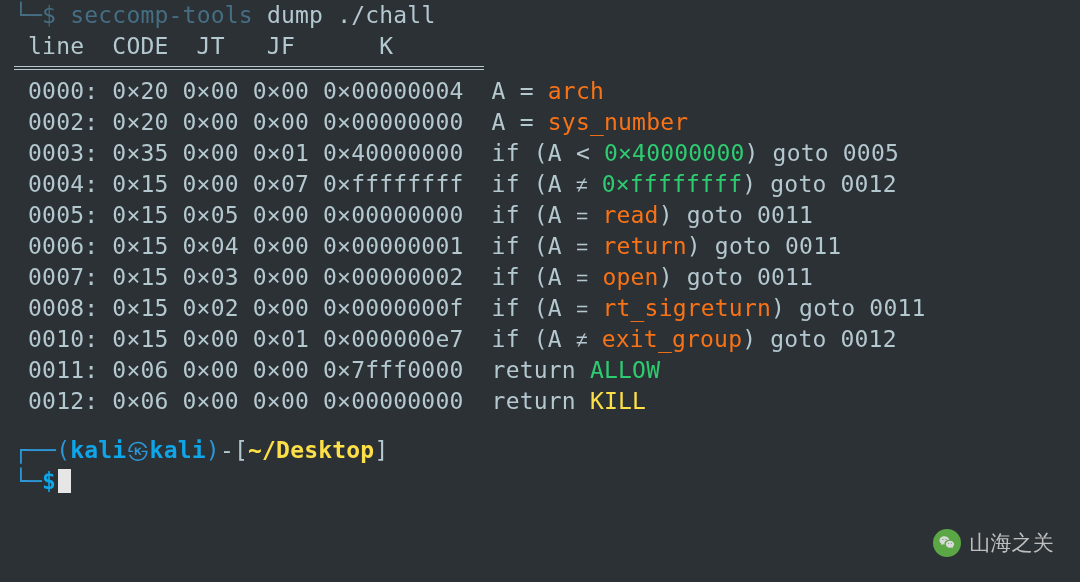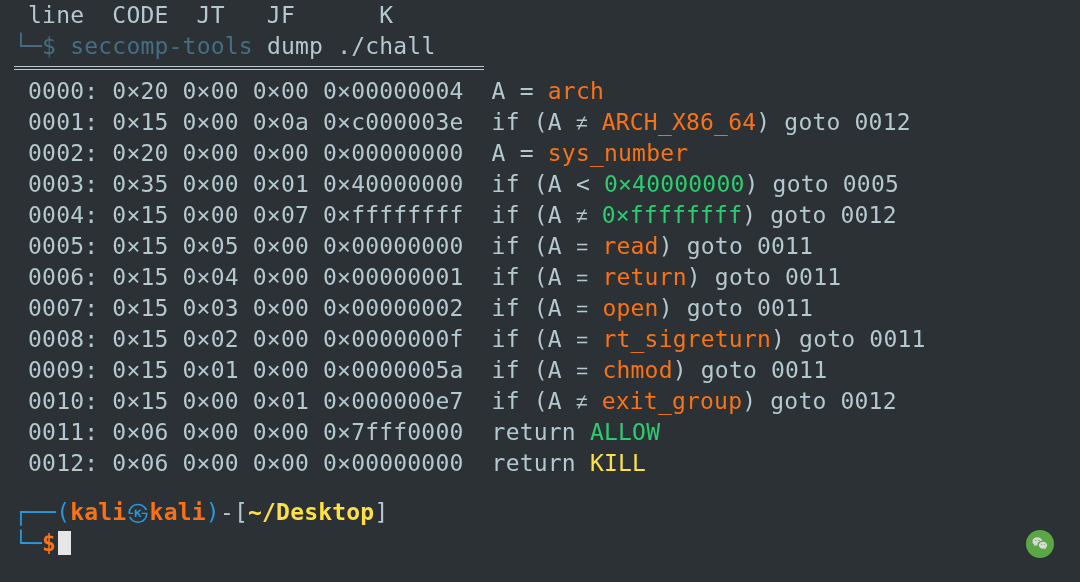--- a/index.html
+++ b/index.html
@@ -24,21 +24,21 @@
   .hr{
     border:none;
     border-top:4px double #b7c8ce;
     margin:4px 0 6px 0;
     width:470px;
   }
   .neq{font-family:"Arial",sans-serif;font-size:21px}
   .eq{font-family:"Arial",sans-serif;font-size:21px}
   .prompt-line{margin-top:18px}
   .box-top{color:#2c96d6}
-  .user{color:#f97316;font-weight:700}
+  .user{color:#0ea5e9;font-weight:700}
   .skull{color:#2c96d6}
   .sep{color:#b4c8cf}
   .tilde{color:#fde047;font-weight:700}
   .cursor{
     display:inline-block;width:13px;height:24px;background:#e6e6e6;
     vertical-align:-4px;margin-left:2px;
   }
   .watermark{
     position:absolute;right:26px;bottom:24px;
     display:flex;align-items:center;gap:8px;
@@ -50,45 +50,44 @@
     width:28px;height:28px;border-radius:50%;
     background:#66c24b;display:flex;align-items:center;justify-content:center;
   }
   .wm-ico svg{width:18px;height:18px;fill:#fff}
 </style>
 </head>
 <body>
 
 <div class="term">
 
+  <div class="row"><span class="dim">└─$ </span><span class="dim">seccomp-tools</span><span class="hdr"> dump </span><span class="hdr">./chall</span></div>
+
   <div class="row hdr"> line  CODE  JT   JF      K</div>
-
-  <div class="row"><span class="dim">└─$ </span><span class="dim">seccomp-tools</span><span class="hdr"> dump </span><span class="hdr">./chall</span></div>
   <hr class="hr">
 
   <div id="rows">
       <div class="row"> 0000: 0×20 0×00 0×00 0×00000004  <span>A = </span><span class="cyan">arch</span></div>
-      <div class="row"> 0001: 0×15 0×00 0×0a 0×c000003e  <span>if (A </span><span class="neq">≠</span><span> </span><span class="cyan">ARCH_X86_64</span><span>) goto 0012</span></div>
       <div class="row"> 0002: 0×20 0×00 0×00 0×00000000  <span>A = </span><span class="cyan">sys_number</span></div>
       <div class="row"> 0003: 0×35 0×00 0×01 0×40000000  <span>if (A &lt; </span><span class="grn">0×40000000</span><span>) goto 0005</span></div>
       <div class="row"> 0004: 0×15 0×00 0×07 0×ffffffff  <span>if (A </span><span class="neq">≠</span><span> </span><span class="grn">0×ffffffff</span><span>) goto 0012</span></div>
       <div class="row"> 0005: 0×15 0×05 0×00 0×00000000  <span>if (A </span><span class="eq">=</span><span> </span><span class="cyan">read</span><span>) goto 0011</span></div>
       <div class="row"> 0006: 0×15 0×04 0×00 0×00000001  <span>if (A </span><span class="eq">=</span><span> </span><span class="cyan">return</span><span>) goto 0011</span></div>
       <div class="row"> 0007: 0×15 0×03 0×00 0×00000002  <span>if (A </span><span class="eq">=</span><span> </span><span class="cyan">open</span><span>) goto 0011</span></div>
       <div class="row"> 0008: 0×15 0×02 0×00 0×0000000f  <span>if (A </span><span class="eq">=</span><span> </span><span class="cyan">rt_sigreturn</span><span>) goto 0011</span></div>
-      <div class="row"> 0009: 0×15 0×01 0×00 0×0000005a  <span>if (A </span><span class="eq">=</span><span> </span><span class="cyan">chmod</span><span>) goto 0011</span></div>
       <div class="row"> 0010: 0×15 0×00 0×01 0×000000e7  <span>if (A </span><span class="neq">≠</span><span> </span><span class="cyan">exit_group</span><span>) goto 0012</span></div>
       <div class="row"> 0011: 0×06 0×00 0×00 0×7fff0000  <span>return </span><span class="grn">ALLOW</span></div>
       <div class="row"> 0012: 0×06 0×00 0×00 0×00000000  <span>return </span><span style="color:#fde047">KILL</span></div>
     </div>
 
   <div class="row prompt-line"><span class="box-top">┌──(</span><span class="user">kali</span><span class="skull">㉿</span><span class="user">kali</span><span class="box-top">)</span><span class="sep">-[</span><span class="tilde">~/Desktop</span><span class="sep">]</span></div>
   <div class="row"><span class="box-top">└─</span><span class="user">$</span><span class="cursor"></span></div>
 
 </div>
 
 <div class="watermark">
   <span class="wm-ico">
     <svg viewBox="0 0 24 24">
         <path d="M8.5 3C4.9 3 2 5.5 2 8.6c0 1.7.9 3.2 2.4 4.2l-.6 2 2.3-1.2c.8.2 1.6.4 2.4.4h.3c-.1-.4-.2-.9-.2-1.3 0-2.9 2.8-5.2 6.2-5.2h.3C14.4 4.9 11.7 3 8.5 3zm-2 3.3c.5 0 .9.4.9.9s-.4.9-.9.9-.9-.4-.9-.9.4-.9.9-.9zm4.1 0c.5 0 .9.4.9.9s-.4.9-.9.9-.9-.4-.9-.9.4-.9.9-.9zM16 9c-3.1 0-5.6 2.1-5.6 4.7s2.5 4.7 5.6 4.7c.6 0 1.3-.1 1.9-.3l2 1-.5-1.7c1.3-.9 2.1-2.2 2.1-3.7C21.5 11.1 19 9 16 9zm-1.8 2.8c.4 0 .7.3.7.7s-.3.7-.7.7-.7-.3-.7-.7.3-.7.7-.7zm3.6 0c.4 0 .7.3.7.7s-.3.7-.7.7-.7-.3-.7-.7.3-.7.7-.7z"></path>
       </svg>
   </span>
+  <span>山海之关</span>
 </div>
 
 </body></html>

